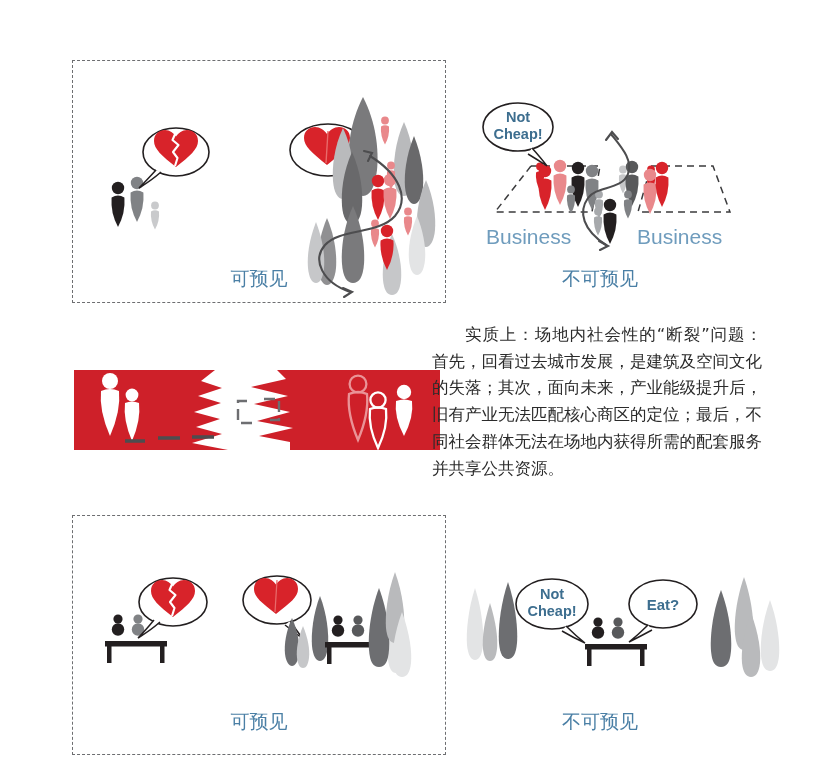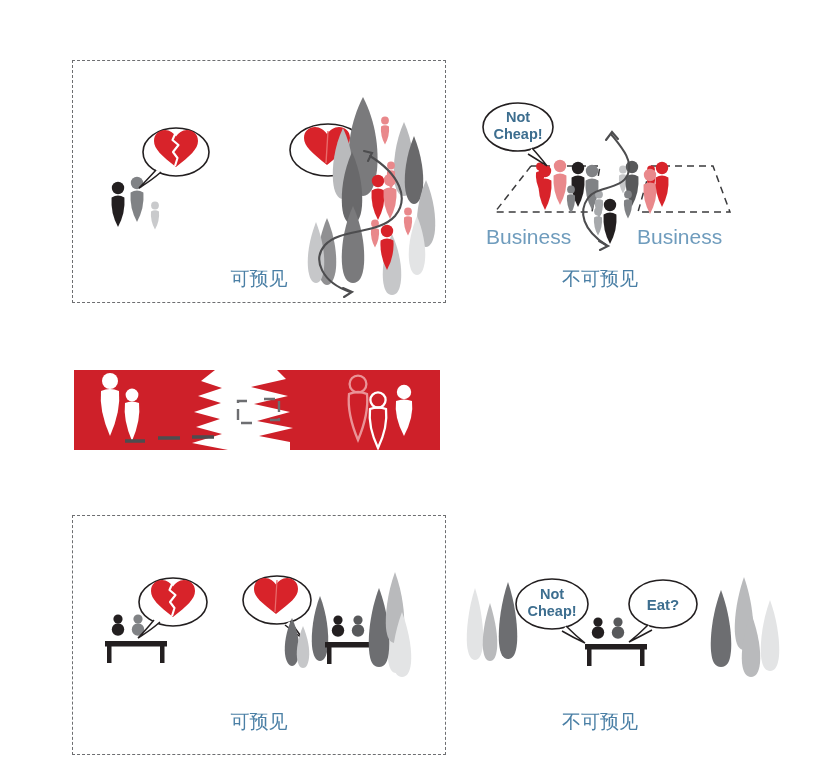--- a/index.html
+++ b/index.html
@@ -362,14 +362,15 @@
         <path d="M 744 577 C 752 600 754 622 753 634 C 752 645 749 650 744 650 C 739 650 736 645 735 634 C 734 622 736 600 744 577 Z" fill="#b9babc"></path>
         <path d="M 751 613 C 759 634 761 652 760 663 C 759 672 756 677 751 677 C 746 677 743 672 742 663 C 741 652 743 634 751 613 Z" fill="#b9babc"></path>
         <path d="M 770 600 C 778 622 780 644 779 656 C 778 666 775 671 770 671 C 765 671 762 666 761 656 C 760 644 762 622 770 600 Z" fill="#e3e4e5"></path>
       </g>
 
       <text x="600" y="728" text-anchor="middle" font-size="19" fill="#4a7fa5" font-family="Liberation Sans, sans-serif">不可预见</text>
     </g>
   </svg>
 
   <div id="accent-bar"></div>
+  <div id="text-block">实质上：场地内社会性的“断裂”问题：首先，回看过去城市发展，是建筑及空间文化的失落；其次，面向未来，产业能级提升后，旧有产业无法匹配核心商区的定位；最后，不同社会群体无法在场地内获得所需的配套服务并共享公共资源。</div>
 
 </div>
 
 </body></html>

